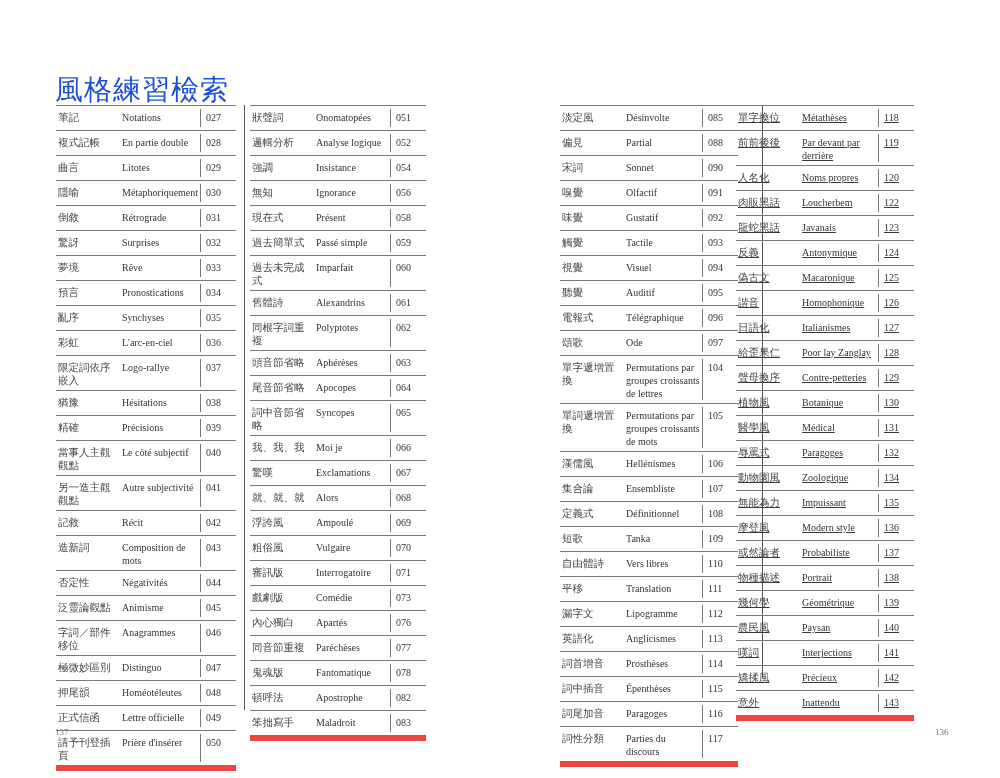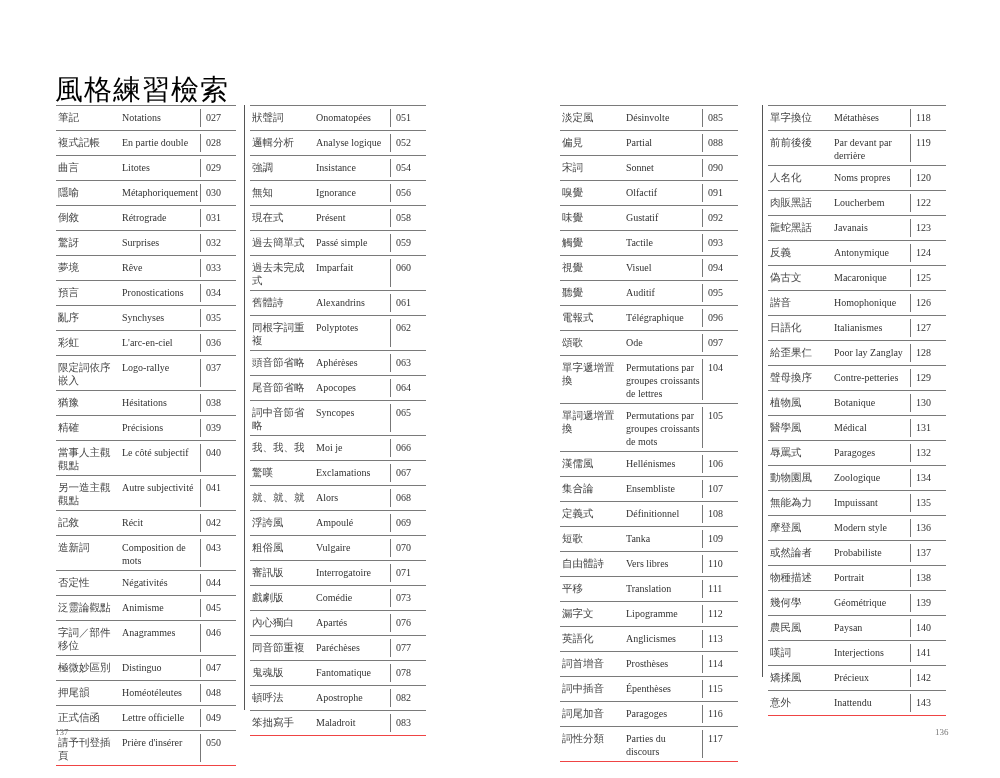--- a/index.html
+++ b/index.html
@@ -3,40 +3,40 @@
 <meta charset="utf-8">
 <style>
   html, body { margin: 0; padding: 0; background: #ffffff; }
   body {
     width: 1000px; height: 778px; position: relative; overflow: hidden;
     font-family: "Liberation Serif", "DejaVu Serif", serif;
     color: #3a3a3a;
   }
   .page-title {
     position: absolute; left: 55px; top: 52px;
-    font-size: 28px; color: #000000; letter-spacing: 1px;
+    font-size: 28px; color: #1d4ed8; letter-spacing: 1px;
     font-family: "DejaVu Serif", "Liberation Serif", serif;
     font-weight: normal;
   }
   .col {
     position: absolute; top: 105px; width: 180px;
   }
   .col.c1 { left: 56px; }
   .col.c2 { left: 250px; width: 176px; }
   .col.c3 { left: 560px; width: 178px; }
-  .col.c4 { left: 768px; width: 178px; }
+  .col.c4 { left: 736px; width: 178px; text-decoration: underline; }
   .col-rule {
     position: absolute; top: 105px; width: 1px; background: #555;
   }
   .row {
     display: flex; border-top: 1px solid #7a7a7a;
     font-size: 10px; line-height: 13px;
     min-height: 20.5px; box-sizing: border-box;
   }
-  .row:last-child { border-bottom: 1px solid #ef4444; }
+  .row:last-child { border-bottom: 6px solid #ef4444; }
   .zh {
     width: 62px; padding: 5px 0 3px 2px; flex-shrink: 0;
     font-family: "DejaVu Serif", serif; font-size: 10.5px; color: #444;
   }
   .fr {
     flex: 1; padding: 5px 2px 3px 2px;
     font-size: 10px; color: #333;
   }
   .pg {
     width: 30px; flex-shrink: 0; padding: 5px 0 3px 5px;

